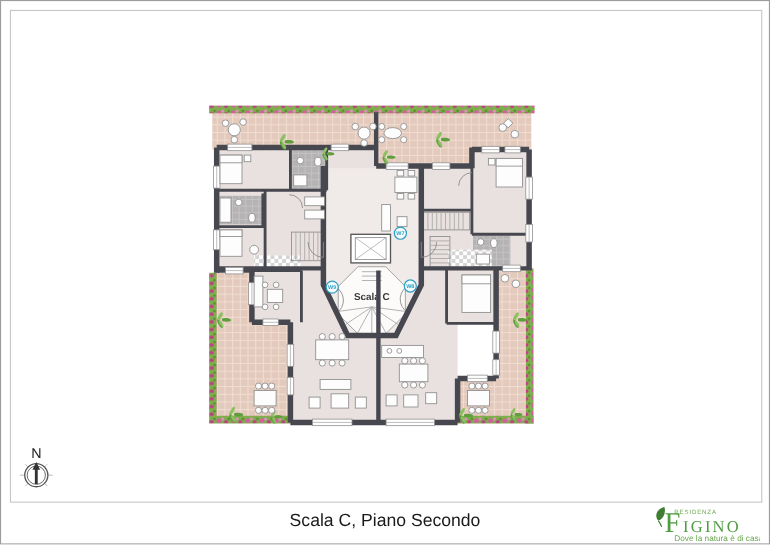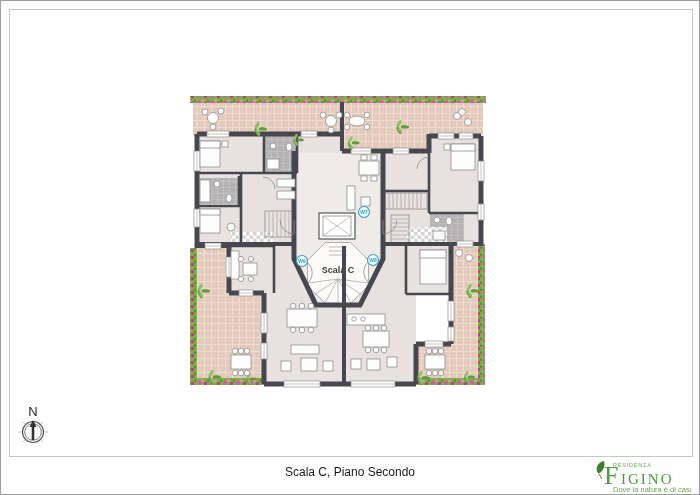--- a/index.html
+++ b/index.html
@@ -7,21 +7,21 @@
     width:700px;height:495px;position:relative;background:#fff;
     border:1px solid var(--border-gray,#9c9c9c);box-sizing:border-box;
     font-family:"Liberation Sans",sans-serif;overflow:hidden;
   }
   .frame{position:absolute;left:8px;top:8px;width:682px;height:446px;
     border:1px solid var(--frame-gray,#c6c6c6);}
   svg.plan{position:absolute;left:0;top:0;}
   text{font-family:"Liberation Sans",sans-serif;}
   .caption-bar{position:absolute;left:0;top:456px;width:100%;height:38px;}
   .caption-text{position:absolute;left:0;top:8px;width:100%;text-align:center;
-    font-size:12px;color:var(--caption-text,#1a1a1a);}
+    font-size:16px;color:var(--caption-text,#1a1a1a);}
   .logo{position:absolute;right:8px;top:2px;width:100px;height:35px;}
   .logo text{font-family:"Liberation Serif",serif;}
   .logo .small{font-family:"Liberation Sans",sans-serif;}
 
   
   .wall{stroke:var(--wall,#474750);fill:none;stroke-linecap:butt;}
   .w5{stroke-width:5px}.w4{stroke-width:4px}.w3{stroke-width:2.6px}
   .floor{fill:var(--floor,#e9e1df);}
   .hallfloor{fill:var(--hall-floor,#f0eae8);}
   .furn{fill:#fdfdfd;stroke:#8f8f8f;stroke-width:0.8px;}

